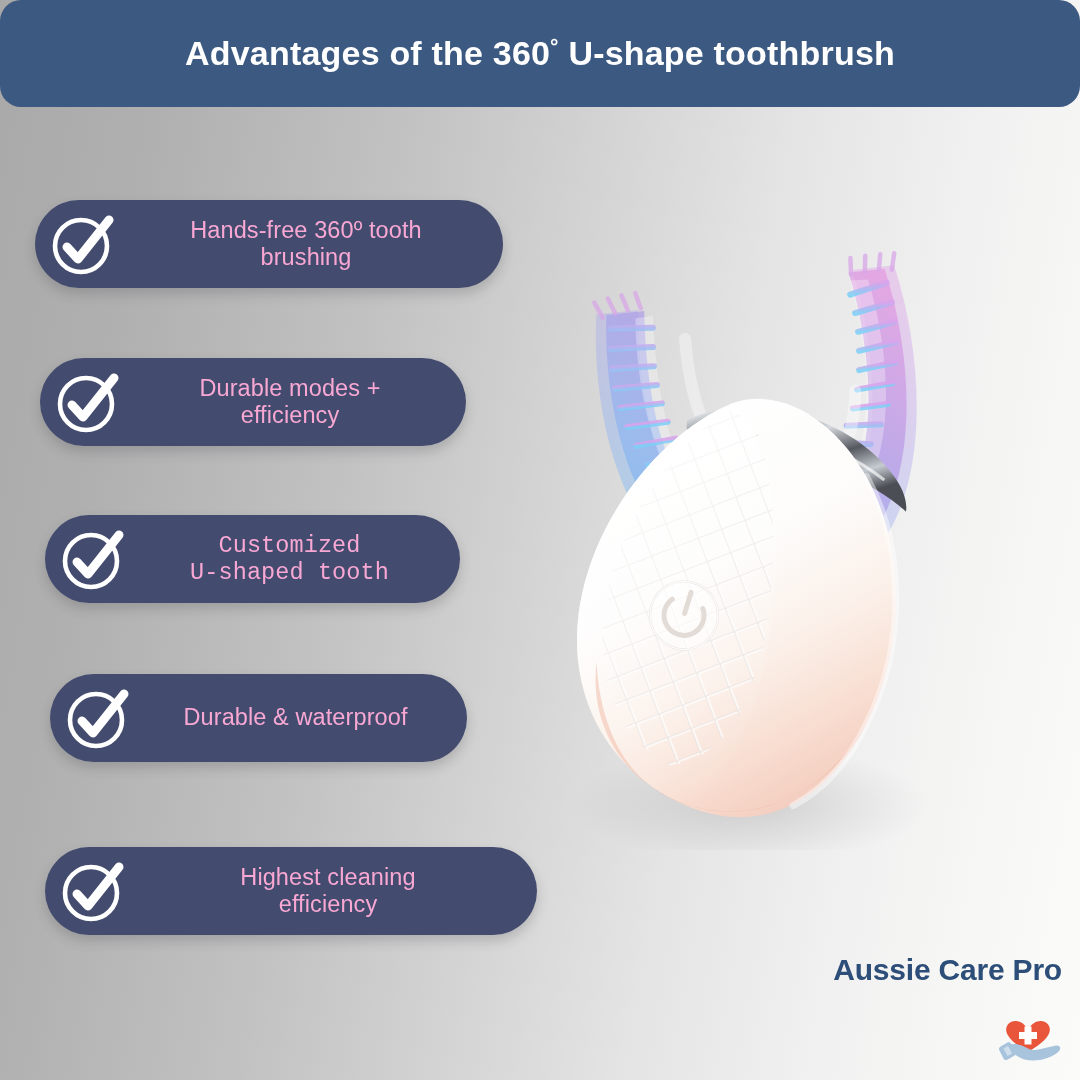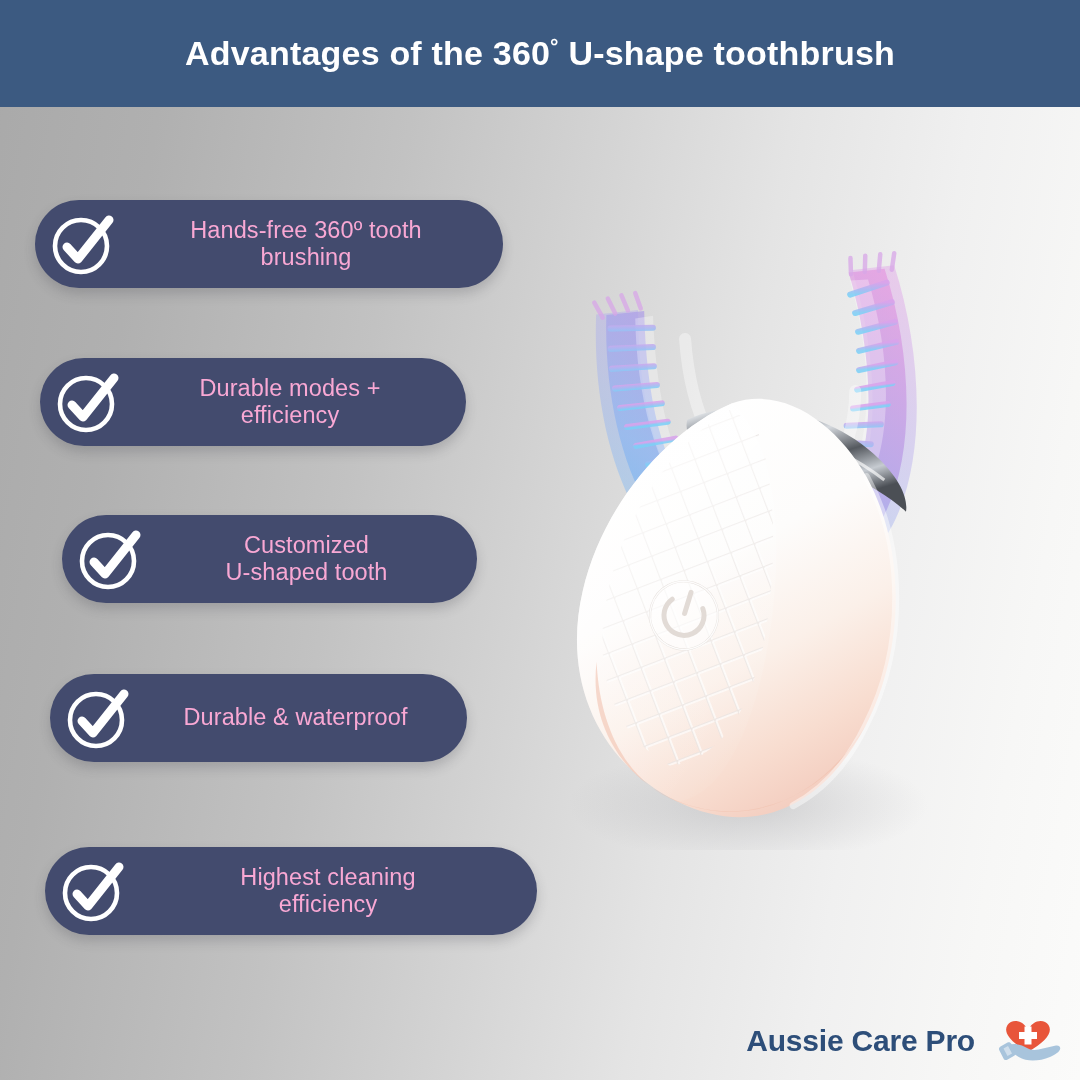--- a/index.html
+++ b/index.html
@@ -24,21 +24,21 @@
         #f7f7f6 90%,
         #fbfbfa 100%);
     overflow:hidden;
   }
 
   
   #header-band {
     position:absolute; left:0; top:0;
     width:1080px; height:107px;
     background:#3c5a81;
-    display:flex; align-items:center; justify-content:center;
+    display:flex; align-items:center; justify-content:center;border-radius:21px;
   }
   #header-title {
     color:#ffffff;
     font-size:34px;
     font-weight:bold;
     letter-spacing:.2px;
     text-align:center;
     white-space:nowrap;
   }
   .deg { font-size:.62em; vertical-align:super; line-height:0; }
@@ -72,37 +72,37 @@
     font-size:23.5px;
     line-height:1.16;
     text-align:center;
     padding:0 16px 0 6px;
     letter-spacing:.1px;
   }
 
   
   #pill-1 { left:35px;  top:93px;  width:468px; }
   #pill-2 { left:40px;  top:251px; width:426px; }
-  #pill-3 { left:62px;  top:408px; width:415px; }
+  #pill-3 { left:45px;  top:408px; width:415px;font-family:Liberation Mono, monospace; }
   #pill-4 { left:50px;  top:567px; width:417px; }
   #pill-5 { left:45px;  top:740px; width:492px; }
 
   
   #product {
     position:absolute;
     left:520px; top:230px;
     width:490px; height:620px;
   }
   #product svg { display:block; width:100%; height:100%; }
 
   
   #brand-logo {
     position:absolute;
     right:18px; bottom:14px;
-    display:flex; align-items:flex-end; gap:19px;
+    display:flex; align-items:flex-end; gap:9px;flex-direction:column;
   }
   #brand-name {
     color:#2d4e79;
     font-size:30px;
     font-weight:bold;
     letter-spacing:-.2px;
     line-height:1;
     padding-bottom:10px;
   }
   #brand-mark { width:68px; height:62px; }

